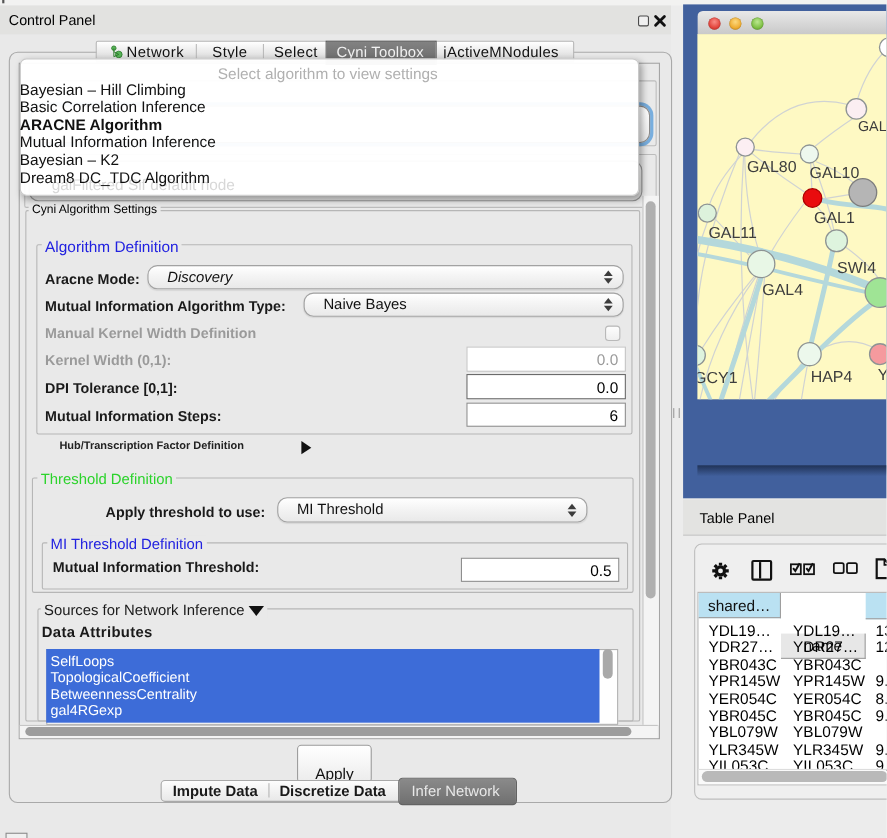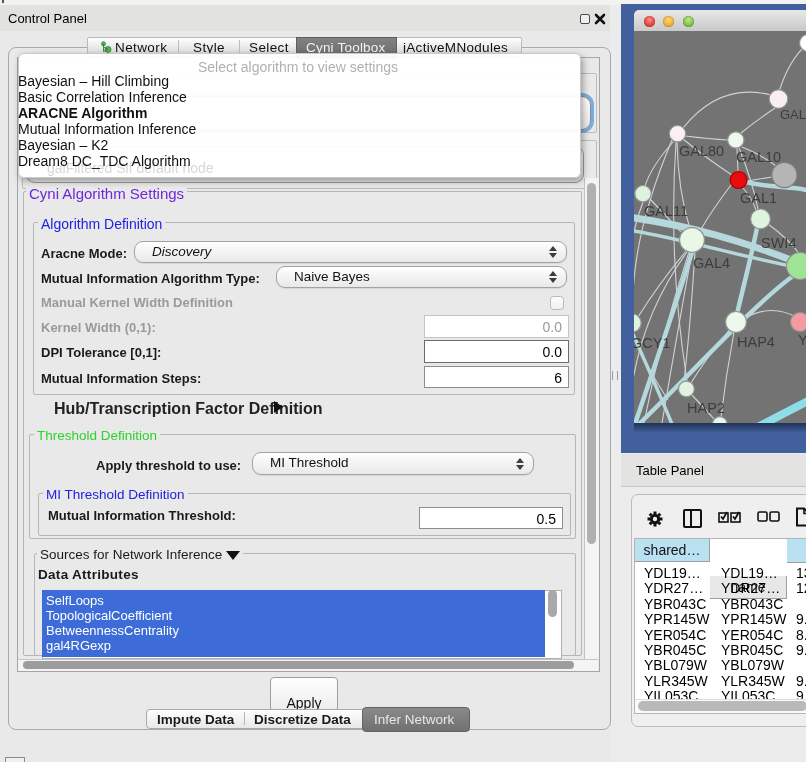--- a/index.html
+++ b/index.html
@@ -42,21 +42,21 @@
 
   <div class="abs" style="left:17px;top:57px;width:581px;height:613px;border:1px solid #a5a5a5;"></div>
 
   <div class="abs" style="left:584px;top:178px;width:14px;height:481px;background:#f4f4f4;border-left:1px solid #c2c2c2;"></div>
   <div class="abs" style="left:586.5px;top:183px;width:9px;height:361px;background:#b0b0b0;border-radius:5px;"></div>
 
   <div class="abs" style="left:18px;top:659px;width:580px;height:11px;background:#f4f4f4;border-top:1px solid #c6c6c6;"></div>
   <div class="abs" style="left:23px;top:660.5px;width:551px;height:8px;background:#9d9d9d;border-radius:4px;"></div>
 
   <div class="groupbox" style="left:22.5px;top:191px;width:557px;height:463px;"></div>
-  <div class="gheader" style="left:26px;top:184.5px;font-size:15px;color:#6d28d9;">Cyni Algorithm Settings</div>
+  <div class="gheader" style="left:26px;top:184.5px;font-size:11px;color:#000000;">Cyni Algorithm Settings</div>
 
   <div class="groupbox" style="left:33px;top:222px;width:540px;height:171px;"></div>
   <div class="gheader" style="left:38px;top:215.5px;font-size:14px;color:#2121e0;">Algorithm Definition</div>
 
   <div class="blab" style="left:41px;top:246px;">Aracne Mode:</div>
   <div class="combo" style="left:134px;top:241px;width:431px;height:20px;font-style:italic;">
       <span class="ct">Discovery</span>
       <span class="arrows">
         <span class="up"></span>
         <span class="dn"></span>
@@ -83,21 +83,21 @@
   <div class="blab" style="left:41px;top:345px;">DPI Tolerance [0,1]:</div>
   <div class="tfield" style="left:424px;top:340px;width:143px;height:21px;border:1.5px solid #6b6b6b;">
       <span>0.0</span>
     </div>
 
   <div class="blab" style="left:41px;top:370.5px;">Mutual Information Steps:</div>
   <div class="tfield" style="left:424px;top:366px;width:143px;height:20px;border:1px solid #8e8e8e;">
       <span>6</span>
     </div>
 
-  <div class="abs" style="left:40px;top:400px;font-size:16px;font-weight:bold;color:#222;padding-left:14px;">Hub/Transcription Factor Definition</div>
+  <div class="abs" style="left:40px;top:400px;font-size:10px;font-weight:bold;color:#222;padding-left:14px;">Hub/Transcription Factor Definition</div>
   <div class="abs" style="left:274px;top:401px;width:0;height:0;border-top:6px solid transparent;border-bottom:6px solid transparent;border-left:9px solid #111;"></div>
 
   <div class="groupbox" style="left:29px;top:434px;width:545px;height:103px;"></div>
   <div class="gheader" style="left:34px;top:427.5px;font-size:13.5px;color:#2bd32b;">Threshold Definition</div>
 
   <div class="blab" style="left:96px;top:457.5px;">Apply threshold to use:</div>
   <div class="combo" style="left:252px;top:452px;width:280px;height:21px;">
       <span class="ct">MI Threshold</span>
       <span class="arrows">
         <span class="up"></span>
@@ -156,21 +156,21 @@
 
   <div class="abs" style="left:621px;top:4px;width:185px;height:449px;background:#41609d;"></div>
 
   <div class="abs" style="left:634px;top:423px;width:172px;height:10px;background:linear-gradient(rgba(10,20,40,0.6),rgba(10,20,40,0));"></div>
 
   <div class="abs" style="left:634px;top:10px;width:172px;height:21px;background:linear-gradient(#e8e8e8,#c9c9c9);border-bottom:1px solid #9a9a9a;border-top-left-radius:5px;"></div>
   <div class="abs" style="left:643.5px;top:16px;width:11px;height:11px;border-radius:50%;background:radial-gradient(circle at 50% 35%,#f98c85,#e2443c 60%,#b03028);box-shadow:inset 0 0 1px #8a1f1a;"></div>
   <div class="abs" style="left:663px;top:16px;width:11px;height:11px;border-radius:50%;background:radial-gradient(circle at 50% 35%,#fcd97e,#efad33 60%,#c2851d);box-shadow:inset 0 0 1px #8f6410;"></div>
   <div class="abs" style="left:683px;top:16px;width:11px;height:11px;border-radius:50%;background:radial-gradient(circle at 50% 35%,#bbe88f,#7fc045 60%,#589427);box-shadow:inset 0 0 1px #3d6b1a;"></div>
 
-  <div class="abs" style="left:634px;top:31px;width:172px;height:392px;background:#737373;overflow:hidden;">
+  <div class="abs" style="left:634px;top:31px;width:172px;height:332px;background:#fef9c3;overflow:hidden;">
     <svg width="172" height="392" viewBox="634 31 172 392">
       <g fill="none" stroke="#d0d3d3" stroke-width="1.1">
         <path d="M806,45 Q788,62 779,92"></path>
         <path d="M771,95 Q720,82 683,128"></path>
         <path d="M778,106 Q757,120 741,133"></path>
         <path d="M685,136 Q710,139 728,140"></path>
         <path d="M674,141 Q652,165 645,186"></path>
         <path d="M677,142 Q678,190 690,229"></path>
         <path d="M683,139 Q706,158 732,175"></path>
         <path d="M672,140 Q630,240 633,315"></path>

